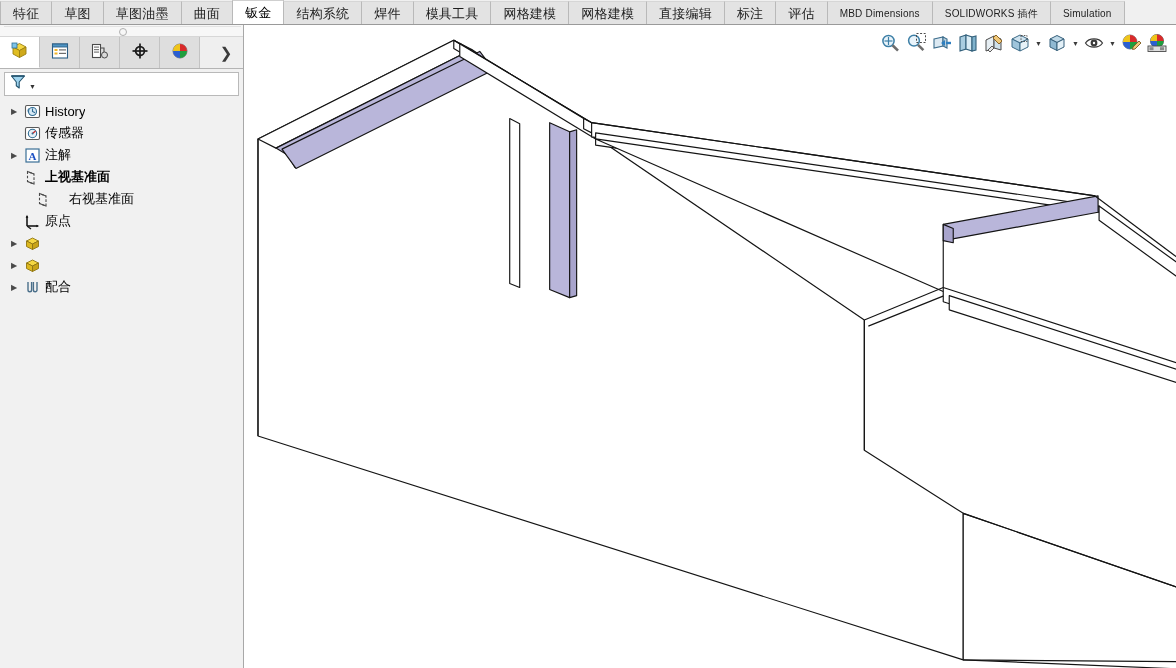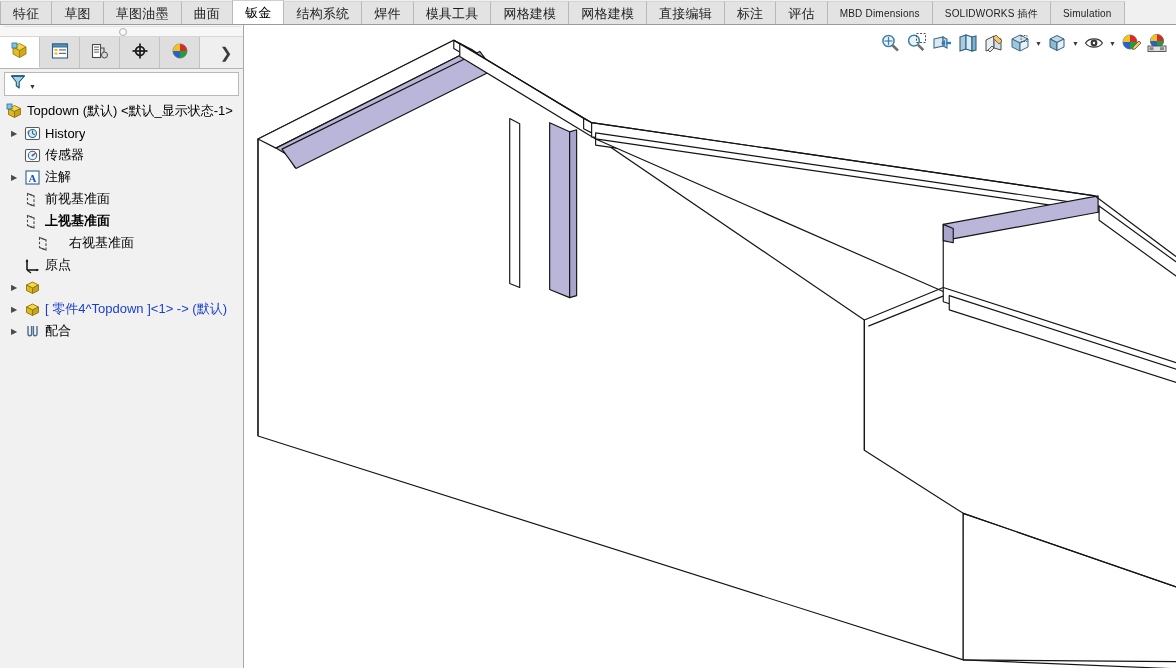--- a/index.html
+++ b/index.html
@@ -273,31 +273,20 @@
         <span>
           <svg width="18" height="18" viewBox="0 0 18 18">
             <path d="M2.5 3 L15.5 3 L10.2 9 L10.2 15 L7.3 12.8 L7.3 9 Z" fill="#9fd4ef" stroke="#23536e" stroke-width="1.1" stroke-linejoin="round"></path>
             <line x1="2.5" y1="3" x2="15.5" y2="3" stroke="#23536e" stroke-width="1.6"></line>
           </svg>
         </span>
         <span class="filter-caret">▼</span>
       </div>
 
       <div class="tree" id="tree">
-          <div class="trow root" style="padding-left: 4px;">
-            <span class="ticon">
-              <svg width="17" height="17" viewBox="0 0 17 17">
-                <polygon points="2.5,5.5 8.5,2.5 14.5,5.5 8.5,8.5" fill="#f5d742" stroke="#8e7512" stroke-width="0.9"></polygon>
-                <polygon points="2.5,5.5 8.5,8.5 8.5,14.5 2.5,11.5" fill="#ddb81f" stroke="#8e7512" stroke-width="0.9"></polygon>
-                <polygon points="14.5,5.5 8.5,8.5 8.5,14.5 14.5,11.5" fill="#c9a317" stroke="#8e7512" stroke-width="0.9"></polygon>
-                <rect x="1" y="1" width="5" height="5" fill="#7fc3e8" stroke="#2b6f96" stroke-width="0.8"></rect>
-              </svg>
-            </span>
-            <span class="tlabel">Topdown (默认) &lt;默认_显示状态-1&gt;</span>
-          </div>
           <div class="trow" style="padding-left: 6px;">
             <span class="twist">▶</span>
             <span class="ticon">
               <svg width="17" height="17" viewBox="0 0 17 17">
                 <rect x="1.5" y="2.5" width="14" height="12" rx="1.4" fill="#ffffff" stroke="#5a5a5a" stroke-width="1.1"></rect>
                 <circle cx="8.5" cy="8.5" r="4" fill="#d7e9f5" stroke="#2f6b92" stroke-width="1.1"></circle>
                 <path d="M8.5,5.6 L8.5,8.5 L11,9.8" stroke="#2f6b92" stroke-width="1.1" fill="none"></path>
                 <path d="M4.6,5.5 A4.2,4.2 0 0 0 4.4,9.4" stroke="#2f6b92" stroke-width="1" fill="none"></path>
               </svg>
             </span>
@@ -317,31 +306,20 @@
           </div>
           <div class="trow" style="padding-left: 6px;">
             <span class="twist">▶</span>
             <span class="ticon">
               <svg width="17" height="17" viewBox="0 0 17 17">
                 <rect x="2" y="2" width="13" height="13" fill="#ffffff" stroke="#3a6f96" stroke-width="1.2"></rect>
                 <text x="8.5" y="12.6" font-family="Liberation Serif, serif" font-size="11" fill="#1a4fc4" text-anchor="middle" font-weight="bold">A</text>
               </svg>
             </span>
             <span class="tlabel">注解</span>
-          </div>
-          <div class="trow" style="padding-left: 6px;">
-            <span class="twist none">▶</span>
-            <span class="ticon">
-              <svg width="17" height="17" viewBox="0 0 17 17">
-                <path d="M3.5,2.5 L3.5,12.5 L10,15 L10,5 Z" fill="none" stroke="#4a4a4a" stroke-width="1.1" stroke-dasharray="2.6,1.6"></path>
-                <line x1="3.5" y1="2.5" x2="10" y2="5" stroke="#4a4a4a" stroke-width="1.1"></line>
-                <line x1="3.5" y1="12.5" x2="10" y2="15" stroke="#4a4a4a" stroke-width="1.1"></line>
-              </svg>
-            </span>
-            <span class="tlabel">前视基准面</span>
           </div>
           <div class="trow" style="padding-left: 6px; font-weight: bold;">
             <span class="twist none">▶</span>
             <span class="ticon">
               <svg width="17" height="17" viewBox="0 0 17 17">
                 <path d="M3.5,2.5 L3.5,12.5 L10,15 L10,5 Z" fill="none" stroke="#4a4a4a" stroke-width="1.1" stroke-dasharray="2.6,1.6"></path>
                 <line x1="3.5" y1="2.5" x2="10" y2="5" stroke="#4a4a4a" stroke-width="1.1"></line>
                 <line x1="3.5" y1="12.5" x2="10" y2="15" stroke="#4a4a4a" stroke-width="1.1"></line>
               </svg>
             </span>
@@ -383,21 +361,20 @@
           </div>
           <div class="trow" style="padding-left: 6px;">
             <span class="twist">▶</span>
             <span class="ticon">
               <svg width="17" height="17" viewBox="0 0 17 17">
                 <polygon points="2.5,6 8.5,3 14.5,6 8.5,9" fill="#f5d742" stroke="#8e7512" stroke-width="0.9"></polygon>
                 <polygon points="2.5,6 8.5,9 8.5,14.5 2.5,11.5" fill="#ddb81f" stroke="#8e7512" stroke-width="0.9"></polygon>
                 <polygon points="14.5,6 8.5,9 8.5,14.5 14.5,11.5" fill="#c9a317" stroke="#8e7512" stroke-width="0.9"></polygon>
               </svg>
             </span>
-            <span class="tlabel blue">[ 零件4^Topdown ]&lt;1&gt; -&gt; (默认)</span>
           </div>
           <div class="trow" style="padding-left: 6px;">
             <span class="twist">▶</span>
             <span class="ticon">
               <svg width="17" height="17" viewBox="0 0 17 17">
                 <path d="M4,3 L4,11 A1.8,1.8 0 0 0 7.6,11 L7.6,3" fill="none" stroke="#4a6f8a" stroke-width="1.4"></path>
                 <path d="M9.4,3 L9.4,11 A1.8,1.8 0 0 0 13,11 L13,3" fill="none" stroke="#4a6f8a" stroke-width="1.4"></path>
               </svg>
             </span>
             <span class="tlabel">配合</span>

